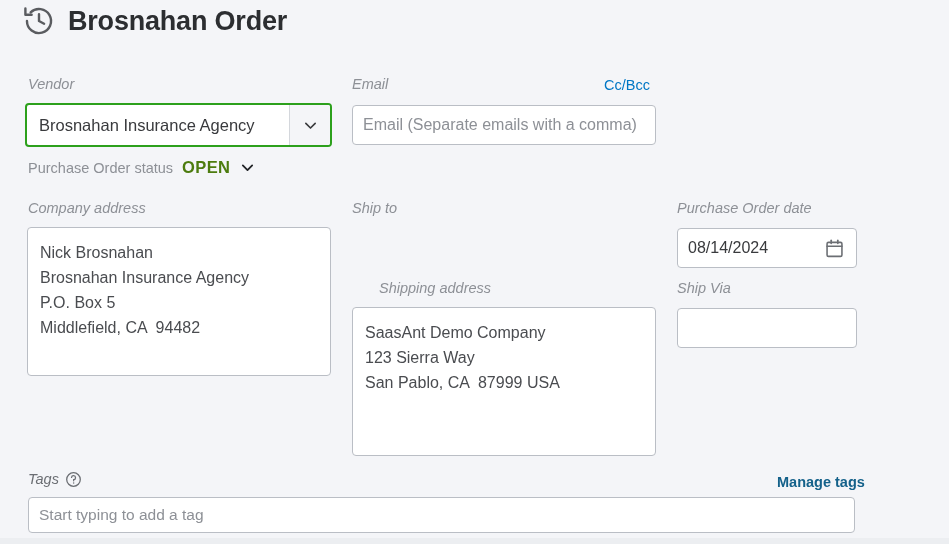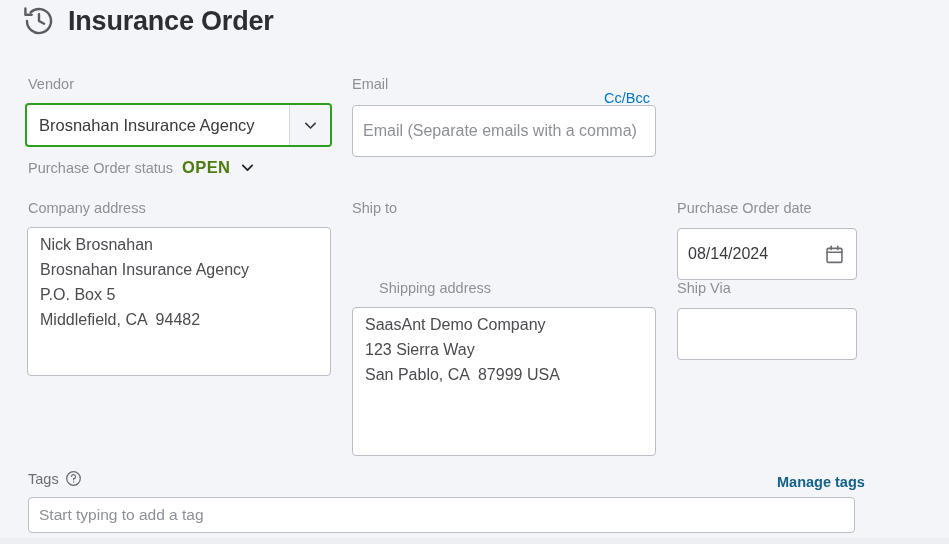--- a/index.html
+++ b/index.html
@@ -45,29 +45,30 @@
     letter-spacing: -0.2px;
     line-height: 1;
   }
 
   
   .field-label {
     font-size: 14.5px;
     color: #8d9096;
     line-height: 18px;
     font-weight: normal;
+    font-style: italic;
   }
 
   
   .input-box {
     box-sizing: border-box;
     background: #fff;
     border: 1px solid #babec5;
     border-radius: 4px;
-    height: 52px;
+    height: 40px;
     display: flex;
     align-items: center;
     font-size: 16px;
     color: #393a3d;
     overflow: hidden;
   }
   .input-box .value {
     padding: 0 10px;
     white-space: nowrap;
     overflow: hidden;
@@ -130,21 +131,21 @@
     height: 17px;
     display: block;
   }
 
   
   .address-panel {
     box-sizing: border-box;
     background: #fff;
     border: 1px solid #babec5;
     border-radius: 4px;
-    padding: 4px 12px 10px 12px;
+    padding: 12px 12px 10px 12px;
     font-size: 16px;
     color: #4a4c50;
     line-height: 25px;
   }
   .address-panel .line {
     white-space: pre;
   }
 
   
   .link {
@@ -180,21 +181,21 @@
     color: #4d7c0f;
     letter-spacing: 0.4px;
   }
 
   
   .tags-label-row {
     position: absolute;
     left: 28px;
     top: 470px;
     display: flex;
-    align-items: flex-start;
+    align-items: flex-end;
     gap: 6px;
   }
   .help-icon {
     width: 17px;
     height: 17px;
     display: block;
   }
   .tags-input {
     position: absolute;
     left: 28px;
@@ -233,21 +234,21 @@
 <div class="page">
 
   <div class="header">
     <span>
       <svg class="history-icon" viewBox="0 0 24 24" fill="none" stroke="#5a5c60" stroke-width="1.7" stroke-linecap="round" stroke-linejoin="round">
         <path d="M3.5 12a8.5 8.5 0 1 0 2.6-6.1"></path>
         <polyline points="2.4,3.2 2.4,7.6 6.8,7.6"></polyline>
         <polyline points="12,7.2 12,12 15.6,13.9"></polyline>
       </svg>
     </span>
-    <span class="page-title">Insurance Order</span>
+    <span class="page-title">Brosnahan Order</span>
   </div>
 
   <div style="position:absolute; left:28px; top:75px;" class="field-label">Vendor</div>
 
   <div class="combo combo-vendor" style="position:absolute; left:25px; top:103px; width:307px;">
     <div class="combo-text">Brosnahan Insurance Agency</div>
     <div class="combo-btn">
       <span>
         <svg class="chev" viewBox="0 0 20 20" fill="none" stroke="#393a3d" stroke-width="1.9" stroke-linecap="round" stroke-linejoin="round">
           <polyline points="4.5,7.5 10,13 15.5,7.5"></polyline>
@@ -261,21 +262,21 @@
     <span class="status-value">OPEN</span>
     <span>
       <svg class="chev" viewBox="0 0 20 20" fill="none" stroke="#212327" stroke-width="2.1" stroke-linecap="round" stroke-linejoin="round">
         <polyline points="4.5,7.5 10,13 15.5,7.5"></polyline>
       </svg>
     </span>
   </div>
 
   <div style="position:absolute; left:352px; top:75px;" class="field-label">Email</div>
 
-  <a class="link" style="position:absolute; left:604px; top:90px;">Cc/Bcc</a>
+  <a class="link" style="position:absolute; left:604px; top:77px;">Cc/Bcc</a>
 
   <div class="input-box" style="position:absolute; left:352px; top:105px; width:304px;">
     <span class="value placeholder">Email (Separate emails with a comma)</span>
   </div>
 
   <div style="position:absolute; left:28px; top:199px;" class="field-label">Company address</div>
 
   <div class="address-panel" style="position:absolute; left:27px; top:227px; width:304px; height:149px;">
     <div class="line">Nick Brosnahan</div>
     <div class="line">Brosnahan Insurance Agency</div>

